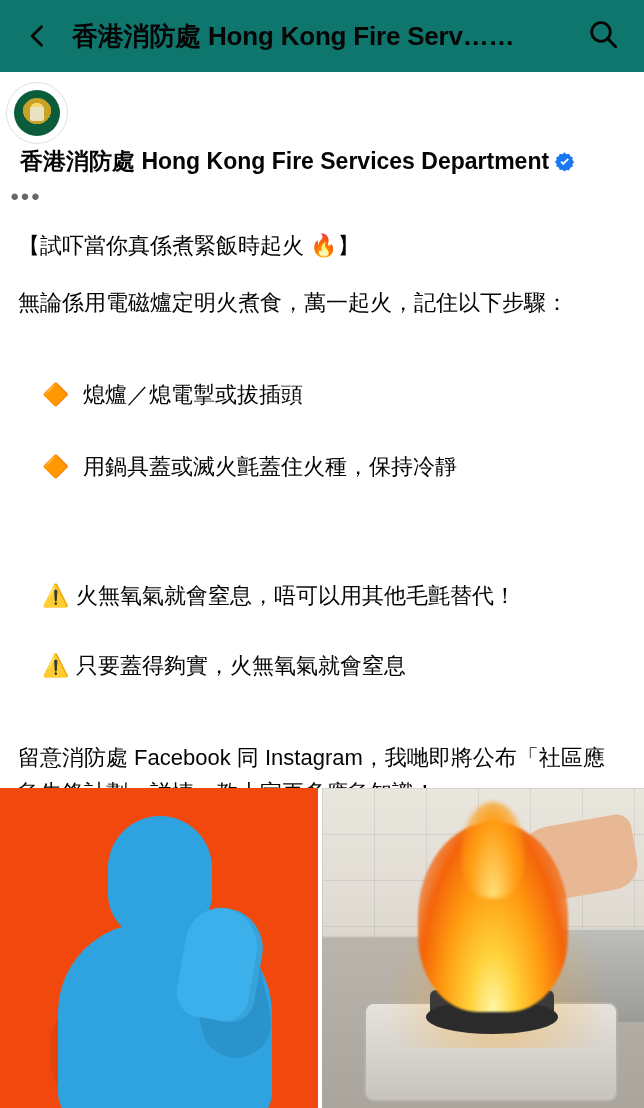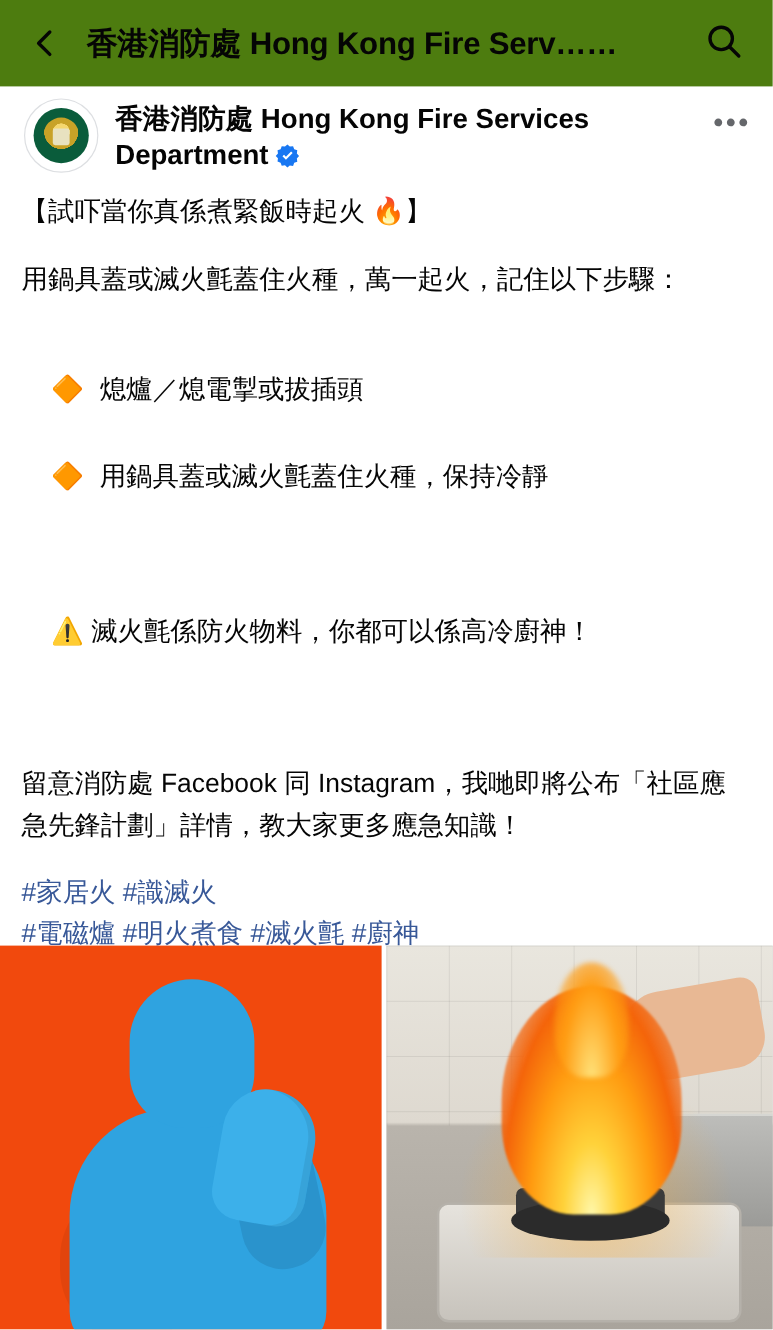--- a/index.html
+++ b/index.html
@@ -16,21 +16,21 @@
     position: relative;
   }
 
   
   .topbar {
     height: 72px;
     display: flex;
     align-items: center;
     padding: 0 18px;
     box-sizing: border-box;
-    background: #4d7c0f;
+    background: #0f766e;
   }
   .back-btn {
     width: 40px;
     height: 40px;
     display: flex;
     align-items: center;
     justify-content: center;
     flex: 0 0 auto;
     cursor: pointer;
   }
@@ -52,22 +52,23 @@
     align-items: center;
     justify-content: center;
     flex: 0 0 auto;
     cursor: pointer;
   }
 
   
   .post-header {
     display: flex;
     align-items: flex-start;
-    padding: 10px 14px 0 20px;
+    padding: 10px 14px 0 6px;
     box-sizing: border-box;
+    flex-direction: column;
   }
   .avatar {
     width: 62px;
     height: 62px;
     border-radius: 50%;
     flex: 0 0 auto;
     background: #ffffff;
     border: 1px solid #dddfe2;
     box-sizing: border-box;
     position: relative;
@@ -374,27 +375,28 @@
             <path fill="#1877f2" d="M12 1.5l2.3 2.1 3.1-.4 1.1 2.9 2.9 1.1-.4 3.1 2.1 2.3-2.1 2.3.4 3.1-2.9 1.1-1.1 2.9-3.1-.4L12 23.5l-2.3-2.1-3.1.4-1.1-2.9-2.9-1.1.4-3.1L.9 12.6l2.1-2.3-.4-3.1 2.9-1.1 1.1-2.9 3.1.4z"></path>
             <path fill="#ffffff" d="M10.6 16.2l-3.3-3.3 1.5-1.5 1.8 1.8 4.9-4.9 1.5 1.5z"></path>
           </svg></span>
     </div>
   </div>
   <div class="more-btn">•••</div>
 </div>
 
 <div class="post-body">
   <p class="para">【試吓當你真係煮緊飯時起火 🔥】</p>
-  <p class="para">用鍋具蓋或滅火氈蓋住火種，萬一起火，記住以下步驟：</p>
+  <p class="para">無論係用電磁爐定明火煮食，萬一起火，記住以下步驟：</p>
   <p class="para">
     <span class="bullet-line">🔶 熄爐／熄電掣或拔插頭</span><br>
     <span class="bullet-line">🔶 用鍋具蓋或滅火氈蓋住火種，保持冷靜</span>
   </p>
   <p class="para">
-    <span class="warn-line">⚠️ 滅火氈係防火物料，你都可以係高冷廚神！</span><br>
+    <span class="warn-line">⚠️ 火無氧氣就會窒息，唔可以用其他毛氈替代！</span><br>
+    <span class="warn-line">⚠️ 只要蓋得夠實，火無氧氣就會窒息</span>
   </p>
   <p class="para">留意消防處 Facebook 同 Instagram，我哋即將公布「社區應急先鋒計劃」詳情，教大家更多應急知識！</p>
   <div class="tags">
     <p class="tag-line">
       <span class="tag">#家居火</span>
       <span class="tag">#識滅火</span>
     </p>
     <p class="tag-line">
       <span class="tag">#電磁爐</span>
       <span class="tag">#明火煮食</span>

